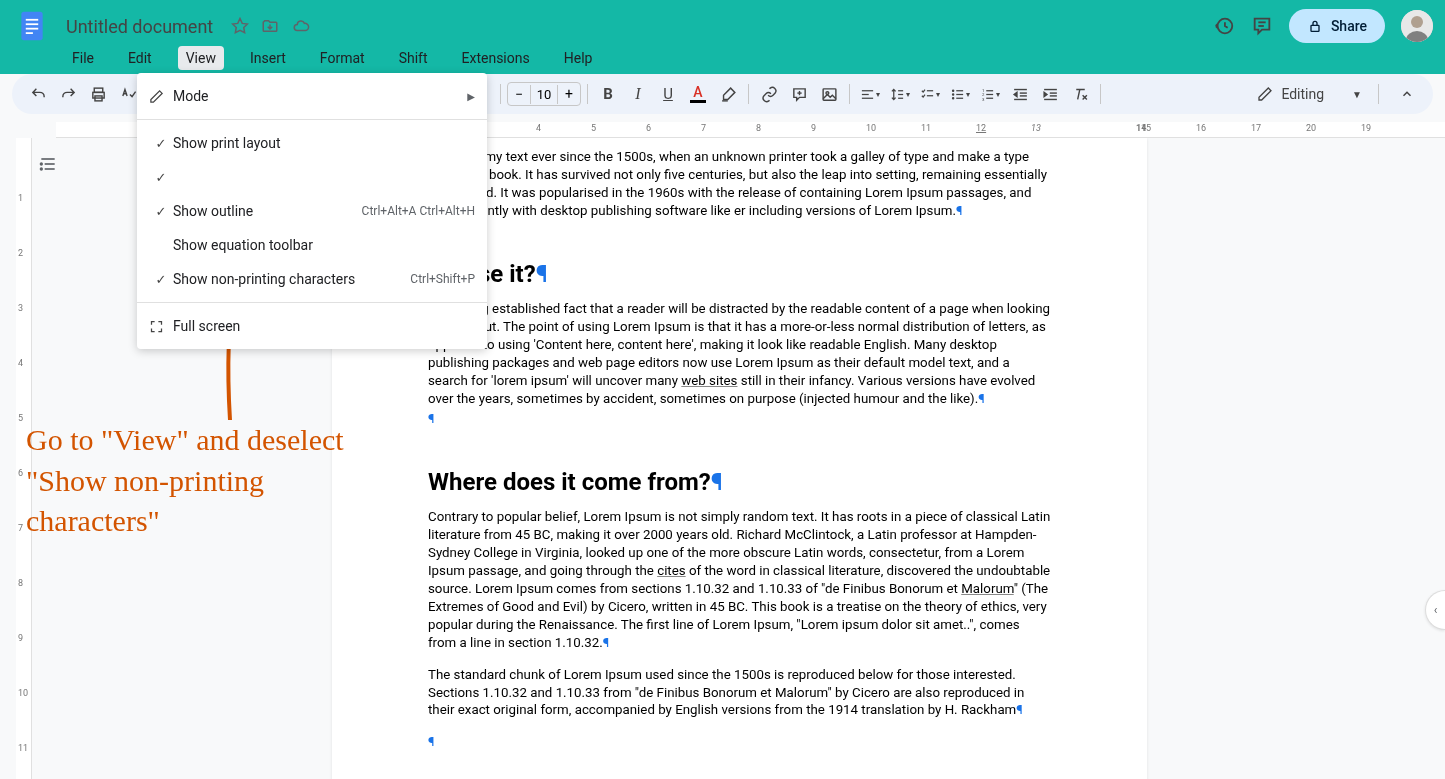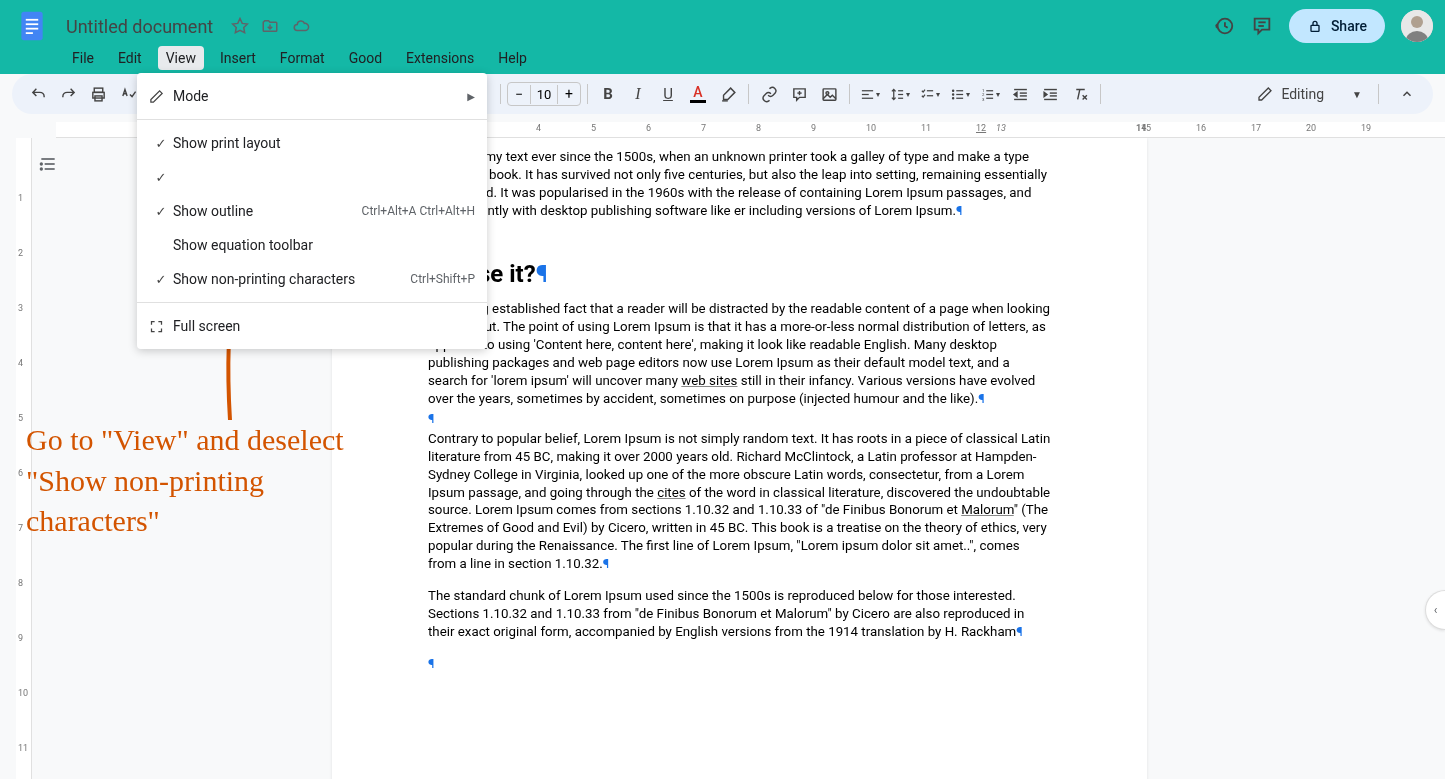--- a/index.html
+++ b/index.html
@@ -8,21 +8,21 @@
 .title-row { display: flex; align-items: center; gap: 8px; height: 40px; }
 .docs-icon { width: 40px; height: 40px; display: flex; align-items: center; justify-content: center; }
 .docs-icon svg { width: 32px; height: 32px; }
 .doc-title { font-size: 18px; color: #444; padding: 2px 6px; }
 .title-icons { display: flex; gap: 12px; margin-left: 4px; }
 .title-icons span { color: #5f6368; cursor: pointer; }
 .header-right { margin-left: auto; display: flex; align-items: center; gap: 16px; }
 .hdr-icon { color: #444; cursor: pointer; display:flex; align-items:center; }
 .share-btn { background: #c2e7ff; border-radius: 20px; padding: 9px 18px; display: flex; align-items: center; gap: 8px; font-size: 14px; font-weight: 500; color: #001d35; cursor: pointer; }
 .avatar { width: 32px; height: 32px; border-radius: 50%; background: linear-gradient(#ddd,#aaa); overflow:hidden; }
-.menubar { display: flex; gap: 8px; padding: 0 0 4px 52px; }
+.menubar { display: flex; gap: 18px; padding: 0 0 4px 52px; }
 .menubar-item { padding: 4px 8px; font-size: 14px; color: #202124; border-radius: 4px; cursor: pointer; }
 .menubar-item.active { background: #e8eaed; }
 .toolbar { background: #edf2fa; border-radius: 24px; margin: 0 12px 8px; height: 40px; display: flex; align-items: center; padding: 0 12px; gap: 2px; }
 .tb-btn { width: 28px; height: 28px; display: flex; align-items: center; justify-content: center; border-radius: 4px; cursor: pointer; color: #444; }
 .tb-sep { width: 1px; height: 20px; background: #c7c7c7; margin: 0 4px; }
 .tb-font-size { display: flex; align-items: center; border: 1px solid #c7c7c7; border-radius: 4px; height: 24px; }
 .tb-font-size .minus, .tb-font-size .plus { width: 22px; text-align: center; cursor: pointer; font-size:14px; }
 .tb-font-size .val { width: 28px; text-align: center; border-left: 1px solid #c7c7c7; border-right: 1px solid #c7c7c7; font-size: 13px; padding:2px 0;}
 .tb-bold { font-weight: bold; font-size:15px;}
 .tb-italic { font-style: italic; font-family:serif; font-size:16px;}
@@ -120,21 +120,21 @@
           </svg>
       </div>
     </div>
   </div>
   <div class="menubar">
     <div class="menubar-item">File</div>
     <div class="menubar-item">Edit</div>
     <div class="menubar-item active">View</div>
     <div class="menubar-item">Insert</div>
     <div class="menubar-item">Format</div>
-    <div class="menubar-item">Good</div>
+    <div class="menubar-item">Shift</div>
     <div class="menubar-item">Extensions</div>
     <div class="menubar-item">Help</div>
   </div>
 </div>
 
 <div class="toolbar">
   <div class="tb-btn">
       <svg width="17" height="17" viewBox="0 0 24 24" fill="none" stroke="#444" stroke-width="2">
         <path d="M9 14L4 9l5-5M4 9h10a6 6 0 016 6v1"></path>
       </svg>
@@ -287,21 +287,21 @@
     <span class="tick" style="left: 425px;">3</span>
     <span class="tick" style="left: 480px;">4</span>
     <span class="tick" style="left: 535px;">5</span>
     <span class="tick" style="left: 590px;">6</span>
     <span class="tick" style="left: 645px;">7</span>
     <span class="tick" style="left: 700px;">8</span>
     <span class="tick" style="left: 755px;">9</span>
     <span class="tick" style="left: 810px;">10</span>
     <span class="tick" style="left: 865px;">11</span>
     <span class="tick" style="left: 920px; text-decoration: underline;">12</span>
-    <span class="tick" style="left: 940px; font-style: italic;">13</span>
+    <span class="tick" style="left: 975px; font-style: italic;">13</span>
     <span class="tick" style="left: 1080px; font-weight: bold;">14</span>
     <span class="tick" style="left: 1085px;">15</span>
     <span class="tick" style="left: 1140px;">16</span>
     <span class="tick" style="left: 1195px;">17</span>
     <span class="tick" style="left: 1250px;">20</span>
     <span class="tick" style="left: 1305px;">19</span>
   </div>
 
 <div class="workspace">
   <div class="outline-toggle">
@@ -325,20 +325,21 @@
       <span class="tick" style="top: 495px;">9</span>
       <span class="tick" style="top: 550px;">10</span>
       <span class="tick" style="top: 605px;">11</span>
     </div>
   <div class="doc-area">
     <div class="page">
       <p class="para"><span>dard dummy text ever since the 1500s, when an unknown printer took a galley of type and make a type specimen book. It has survived not only five centuries, but also the leap into setting, remaining essentially unchanged. It was popularised in the 1960s with the release of containing Lorem Ipsum passages, and more recently with desktop publishing software like er including versions of Lorem Ipsum.</span><span class="pilcrow">¶</span></p>
       <h2><span>we use it?</span><span class="pilcrow">¶</span></h2>
       <p class="para"><span>It is a long established fact that a reader will be distracted by the readable content of a page when looking at its layout. The point of using Lorem Ipsum is that it has a more-or-less normal distribution of letters, as opposed to using 'Content here, content here', making it look like readable English. Many desktop publishing packages and web page editors now use Lorem Ipsum as their default model text, and a search for 'lorem ipsum' will uncover many </span><span class="underline-wavy">web sites</span><span> still in their infancy. Various versions have evolved over the years, sometimes by accident, sometimes on purpose (injected humour and the like).</span><span class="pilcrow">¶</span></p>
       <p class="para"><span class="pilcrow">¶</span></p>
+      <h2><span>Where does it come from?</span><span class="pilcrow">¶</span></h2>
       <p class="para"><span>Contrary to popular belief, Lorem Ipsum is not simply random text. It has roots in a piece of classical Latin literature from 45 BC, making it over 2000 years old. Richard McClintock, a Latin professor at Hampden-Sydney College in Virginia, looked up one of the more obscure Latin words, consectetur, from a Lorem Ipsum passage, and going through the </span><span class="underline-wavy">cites</span><span> of the word in classical literature, discovered the undoubtable source. Lorem Ipsum comes from sections 1.10.32 and 1.10.33 of "de Finibus Bonorum et </span><span class="underline-wavy">Malorum</span><span>" (The Extremes of Good and Evil) by Cicero, written in 45 BC. This book is a treatise on the theory of ethics, very popular during the Renaissance. The first line of Lorem Ipsum, "Lorem ipsum dolor sit amet..", comes from a line in section 1.10.32.</span><span class="pilcrow">¶</span></p>
       <p class="para" style="margin-top:14px"><span>The standard chunk of Lorem Ipsum used since the 1500s is reproduced below for those interested. Sections 1.10.32 and 1.10.33 from "de Finibus Bonorum et Malorum" by Cicero are also reproduced in their exact original form, accompanied by English versions from the 1914 translation by H. Rackham</span><span class="pilcrow">¶</span></p>
       <p class="para" style="margin-top:14px"><span class="pilcrow">¶</span></p>
     </div>
   </div>
 </div>
 
 <div class="dropdown">
   <div class="dropdown-item">
     <span class="icon">

